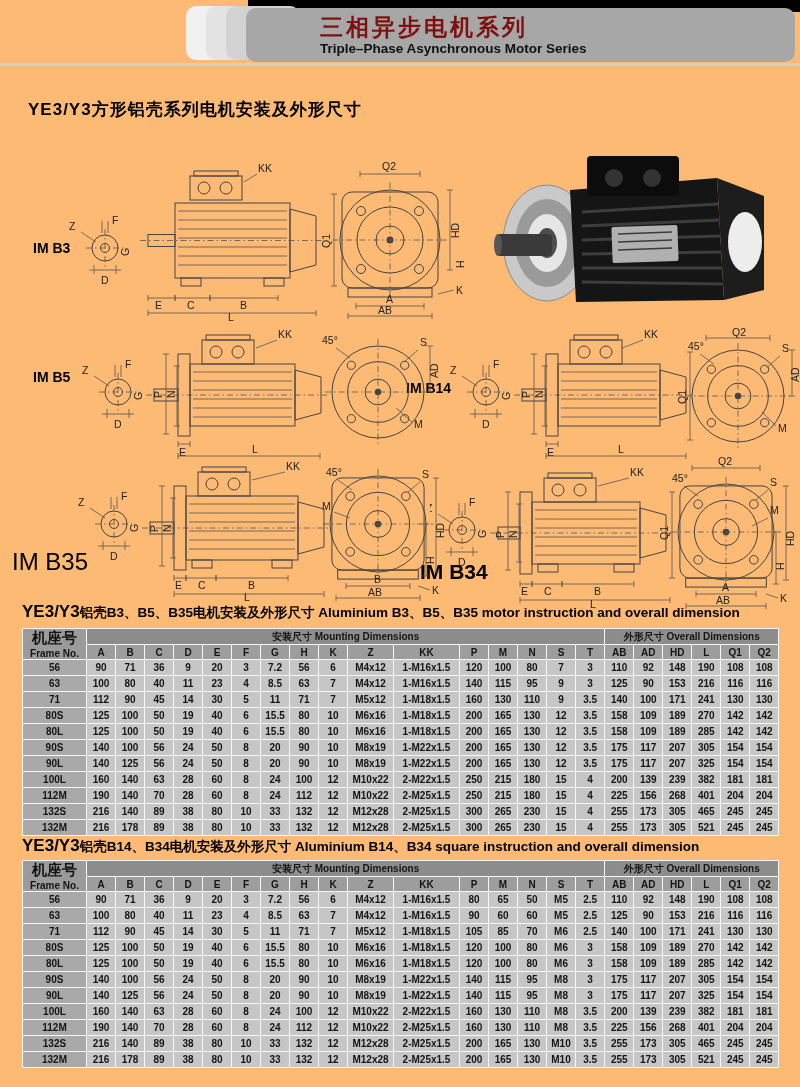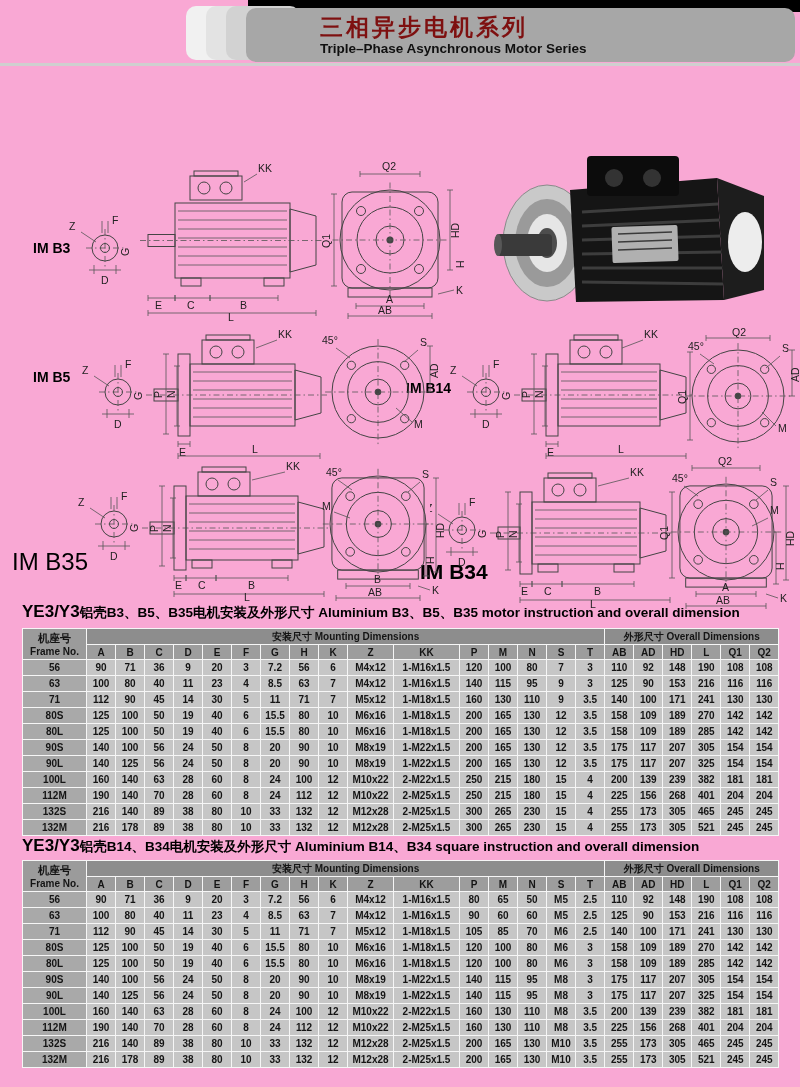--- a/index.html
+++ b/index.html
@@ -1,17 +1,17 @@
 <!DOCTYPE html>
 <html><head>
 <meta charset="utf-8">
 <style>
   html,body{margin:0;padding:0;background:#fff;}
   body{width:800px;height:1087px;font-family:"Liberation Sans",sans-serif;position:relative;overflow:hidden;}
-  .page{position:relative;width:800px;height:1087px;background:#f9a8d4;}
+  .page{position:relative;width:800px;height:1087px;background:#fdba74;}
 
   
   .hdr-bar{position:absolute;left:248px;top:0;width:552px;height:12px;background:#000;}
   .hdr-layer{position:absolute;top:6px;height:54px;width:74px;border-radius:10px;}
   .hdr-l1{left:186px;background:#f1f1f1;}
   .hdr-l2{left:206px;background:#e3e3e3;}
   .hdr-l3{left:226px;background:#d2d2d2;}
   .hdr-panel{position:absolute;left:246px;top:8px;width:549px;height:54px;background:#a7a7a7;border-radius:10px;}
   .hdr-underline{position:absolute;left:0;top:63px;width:800px;height:3px;background:#cfcfcf;}
   .hdr-title-zh{position:absolute;left:320px;top:12px;font-size:23px;font-weight:700;letter-spacing:3px;color:#7e1010;}
@@ -33,41 +33,42 @@
 
   
   .tbl-title{position:absolute;left:22px;color:#000;white-space:nowrap;}
   .tbl-title .prefix{font-size:17px;font-weight:800;}
   .tbl-title .rest{font-size:13.5px;font-weight:700;}
   .tbl-wrap{position:absolute;left:22px;width:756px;}
   table{border-collapse:collapse;table-layout:fixed;width:756px;}
   th,td{border:1px solid #f6f6f6;font-size:10px;font-weight:700;text-align:center;padding:0;height:15px;color:#141414;overflow:hidden;white-space:nowrap;}
   thead th{background:#8d8d8d;}
   th.frame-head{background:#9b9b9b;}
-  th.frame-head .fz{font-size:11px;}
+  th.frame-head .fz{font-size:15px;}
   th.frame-head .fe{font-size:10px;}
   tr.letters th{background:#9d9d9d;height:14px;}
   td{background:#c6c6c6;}
   td.frame{background:#a9a9a9;}
 </style>
 </head>
 <body>
 
 <div class="page">
 
   <div class="hdr-bar"></div>
   <div class="hdr-layer hdr-l1"></div>
   <div class="hdr-layer hdr-l2"></div>
   <div class="hdr-layer hdr-l3"></div>
   <div class="hdr-panel"></div>
   <div class="hdr-underline"></div>
   <div class="hdr-title-zh">三相异步电机系列</div>
   <div class="hdr-title-en">Triple–Phase Asynchronous Motor Series</div>
 
   <div class="intro">
+    <div class="intro-zh">YE3/Y3方形铝壳系列电机安装及外形尺寸</div>
   </div>
 
   <div class="cap" style="left:33px;top:240px;">IM B3</div>
   <div class="cap" style="left:33px;top:369px;">IM B5</div>
   <div class="cap" style="left:406px;top:380px;">IM B14</div>
   <div class="cap cap-b35" style="left:12px;top:528px;margin-top:20px;">IM B35</div>
   <div class="cap cap-b34" style="left:420px;top:560px;">IM B34</div>
 
   <svg class="diag" id="diag-b3" style="left:60px;top:148px;" width="430" height="174">
       <circle cx="45" cy="100" r="13" class="st"></circle>

